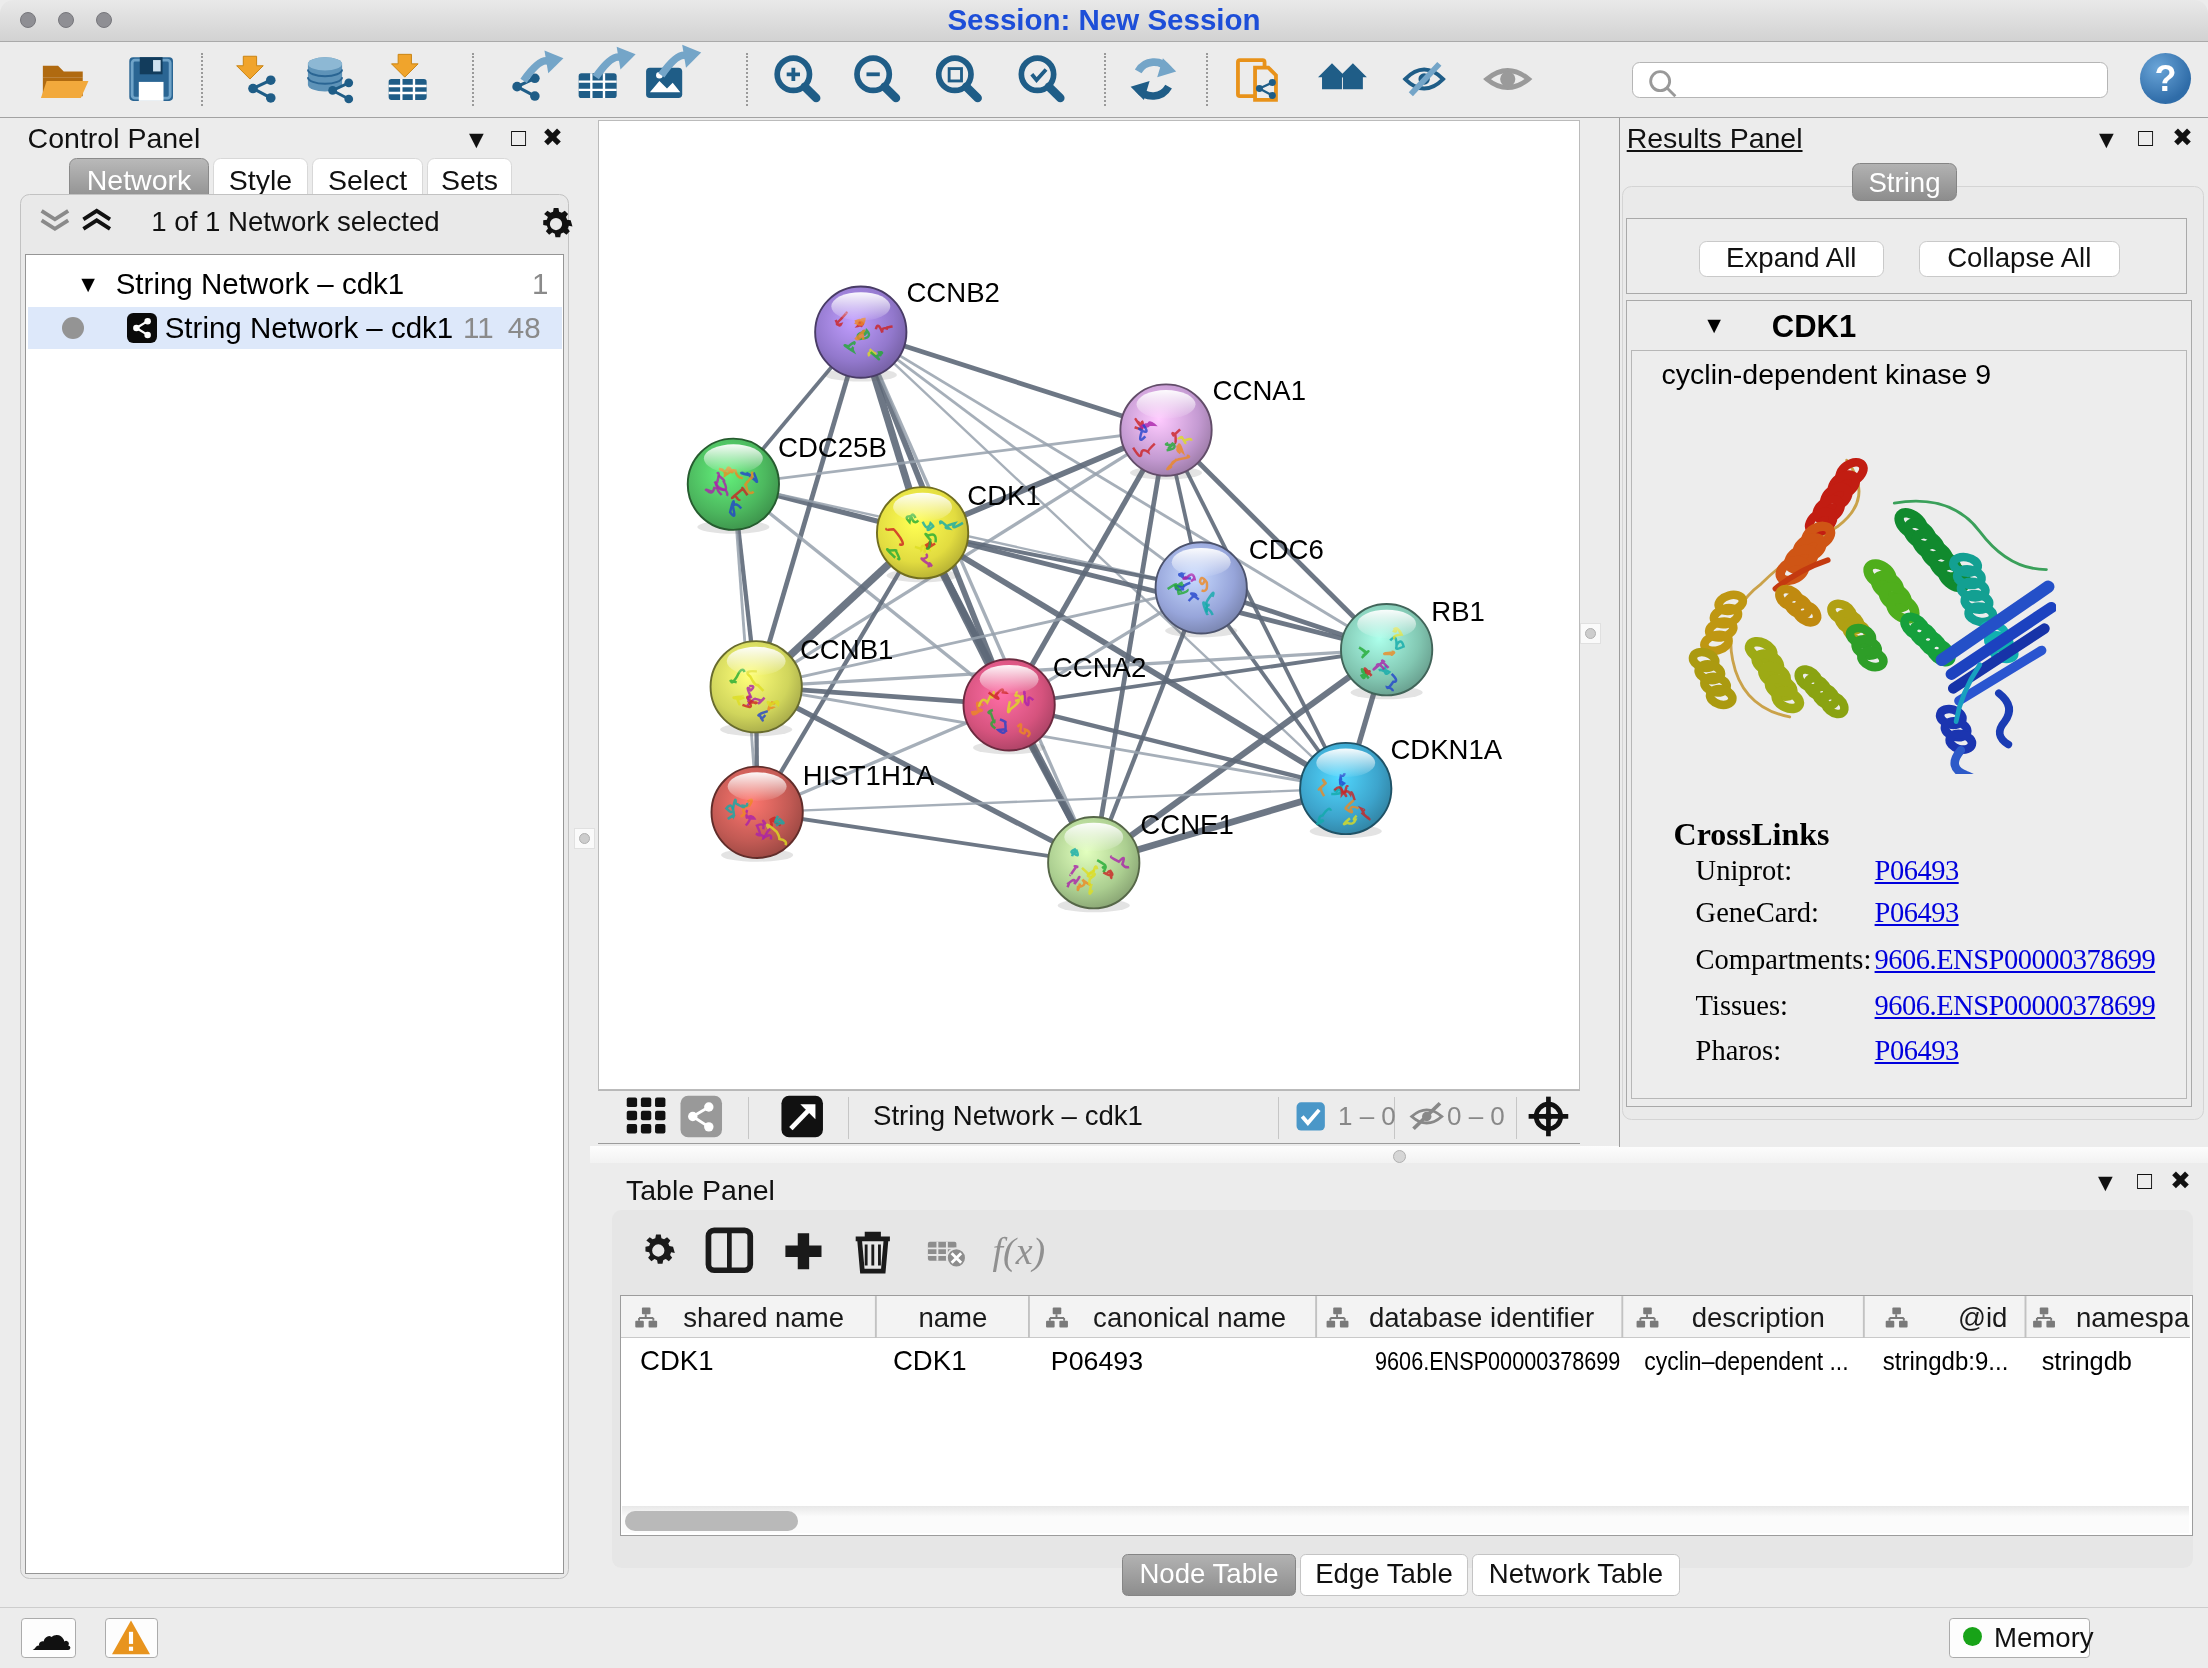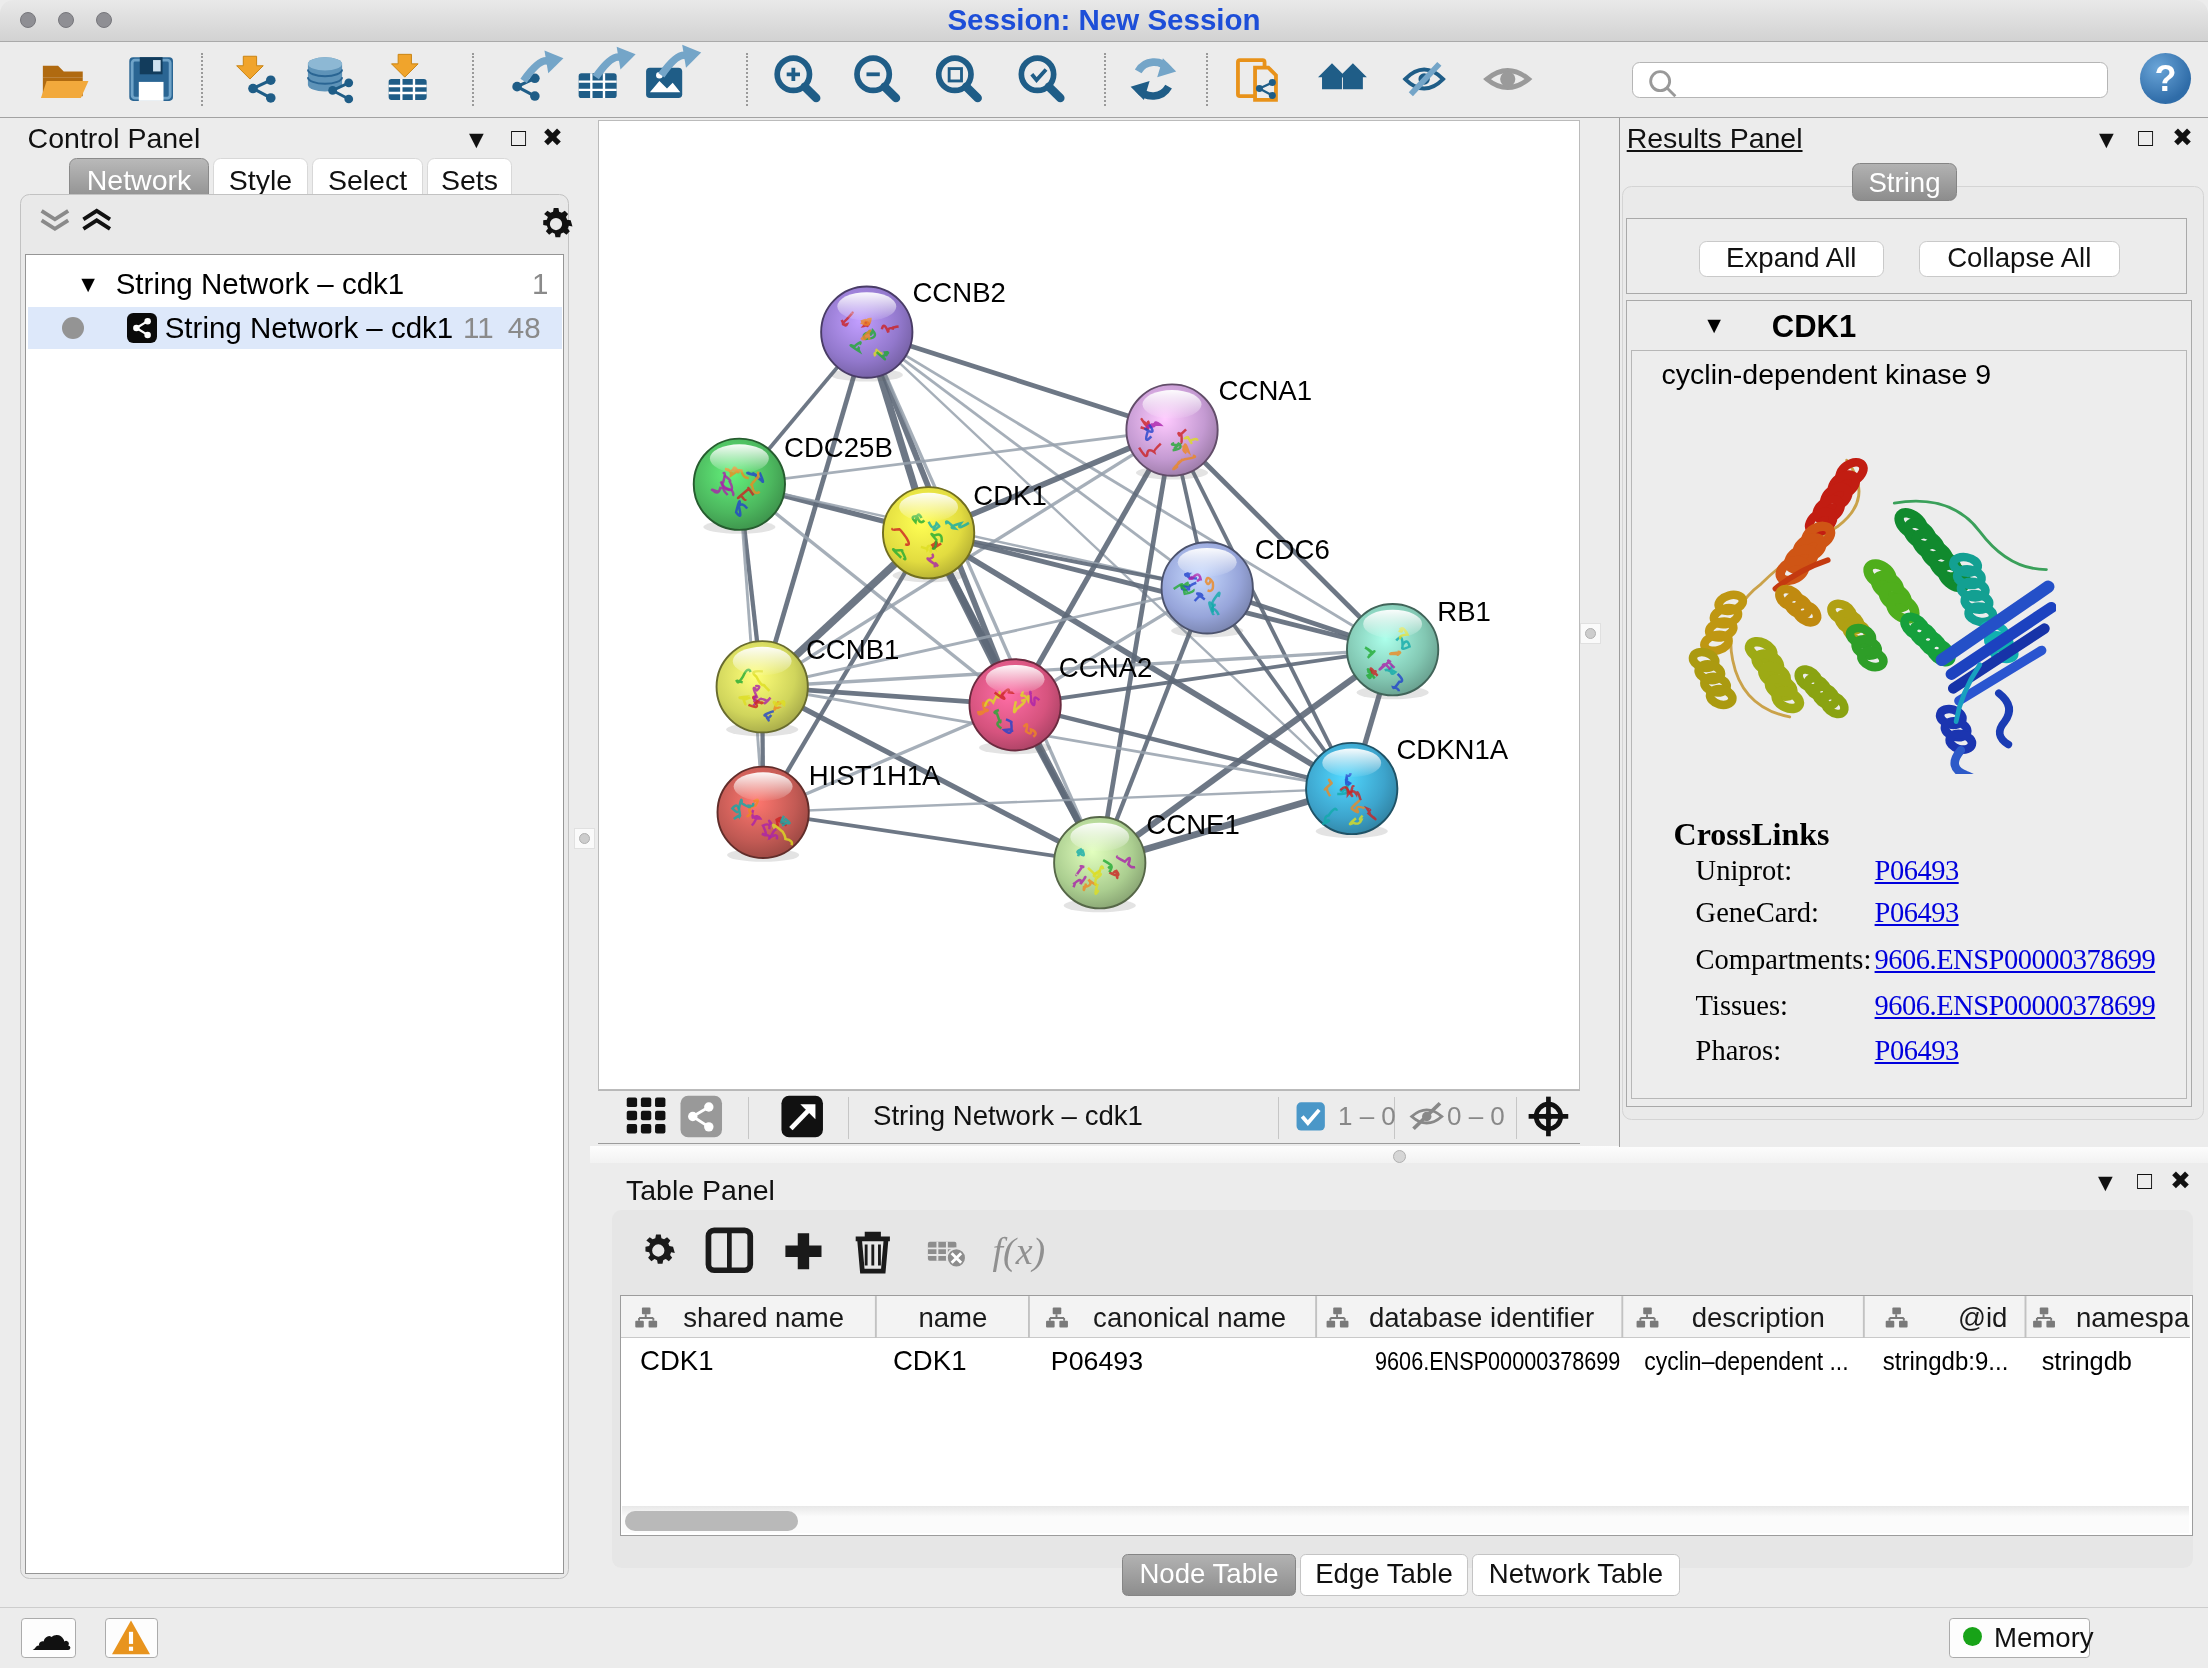--- a/index.html
+++ b/index.html
@@ -36,21 +36,21 @@
   border:1.9px solid #959595; }
 .tab { position:absolute; top:158px; height:44px; border-radius:7.6px; font-size:28.5px;
   text-align:center; color:#111; background:#fff; border:1.9px solid #d8d8d8; line-height:42px; }
 .tabsel { background:linear-gradient(#b9b9b9,#8e8e8e); color:#fff; border:1.9px solid #8a8a8a; }
 
 
 .trow { position:absolute; left:1.9px; width:534px; height:42px; font-size:29.5px; line-height:42px; color:#000; }
 
 
 #netcanvas { left:598px; top:120px; width:982px; height:970px; background:#fff;
-  border:1px solid #bbb;padding-left:6px; }
+  border:1px solid #bbb; }
 #netfooter { left:598px; top:1090px; width:982px; height:54px; background:#ececec;
   border-top:1.9px solid #b8b8b8; border-bottom:1.9px solid #9c9c9c; }
 .fsep { position:absolute; top:5.7px; height:42px; width:0; border-left:1.9px solid #c6c6c6; }
 
 
 #rp { left:1619px; top:118px; width:590px; height:1029px; border-left:1.9px solid #9c9c9c; background:#ececec; }
 #rp-outer { position:absolute; left:1.9px; top:68px; width:582px; height:934px; background:#eaeaea;
   border:1px solid #d4d4d4; border-radius:9.5px; }
 #rp-box1 { position:absolute; left:2.9px; top:31px; width:561px; height:76px; background:#ececec; border:1.9px solid #a9a9a9; }
 #rp-box2 { position:absolute; left:2.9px; top:113px; width:566px; height:807px; background:#ececec; border:1.9px solid #a9a9a9; }
@@ -210,20 +210,21 @@
 <div class="abs tab tabsel" style="left:69px;width:140px;">Network</div>
 <div class="abs tab" style="left:213px;width:95px;">Style</div>
 <div class="abs tab" style="left:312px;width:111px;">Select</div>
 <div class="abs tab" style="left:427px;width:85px;">Sets</div>
 
 <div class="abs" id="cp-box">
   <svg width="114" height="42" style="position:absolute;left:13.3px;top:9.5px;" viewBox="0 0 120 44">
     <path d="M8 6 l14 9 l14 -9 M8 16 l14 9 l14 -9" fill="none" stroke="#8a8a8a" stroke-width="4"></path>
     <path d="M52 15 l14 -9 l14 9 M52 25 l14 -9 l14 9" fill="none" stroke="#111" stroke-width="4"></path>
   </svg>
+  <div style="position:absolute;left:0;top:11.4px;width:549px;text-align:center;font-size:27.6px;color:#111;">1 of 1 Network selected</div>
   <svg width="42" height="42" style="position:absolute;left:514px;top:7.6px;" viewBox="0 0 24 24">
       <path fill="#111" d="M12 8.5A3.5 3.5 0 1 0 12 15.5 3.5 3.5 0 0 0 12 8.5zm9.4 4.9l-2.1-.4a7 7 0 0 1-.6 1.5l1.2 1.7-1.9 1.9-1.7-1.2a7 7 0 0 1-1.5.6l-.4 2.1h-2.7l-.4-2.1a7 7 0 0 1-1.5-.6l-1.7 1.2-1.9-1.9 1.2-1.7a7 7 0 0 1-.6-1.5l-2.1-.4v-2.7l2.1-.4a7 7 0 0 1 .6-1.5L5.2 6.3l1.9-1.9 1.7 1.2a7 7 0 0 1 1.5-.6l.4-2.1h2.7l.4 2.1a7 7 0 0 1 1.5.6l1.7-1.2 1.9 1.9-1.2 1.7a7 7 0 0 1 .6 1.5l2.1.4z"></path>
     </svg>
   <div id="cp-tree">
     <div class="trow" style="top:7.6px;">
       <span style="position:absolute;left:49px;font-size:23px;">▼</span>
       <span style="position:absolute;left:88px;">String Network – cdk1</span>
       <span style="position:absolute;right:13.3px;color:#8a8a8a;">1</span>
     </div>
     <div class="trow" style="top:52px;background:#dde8fa;">

